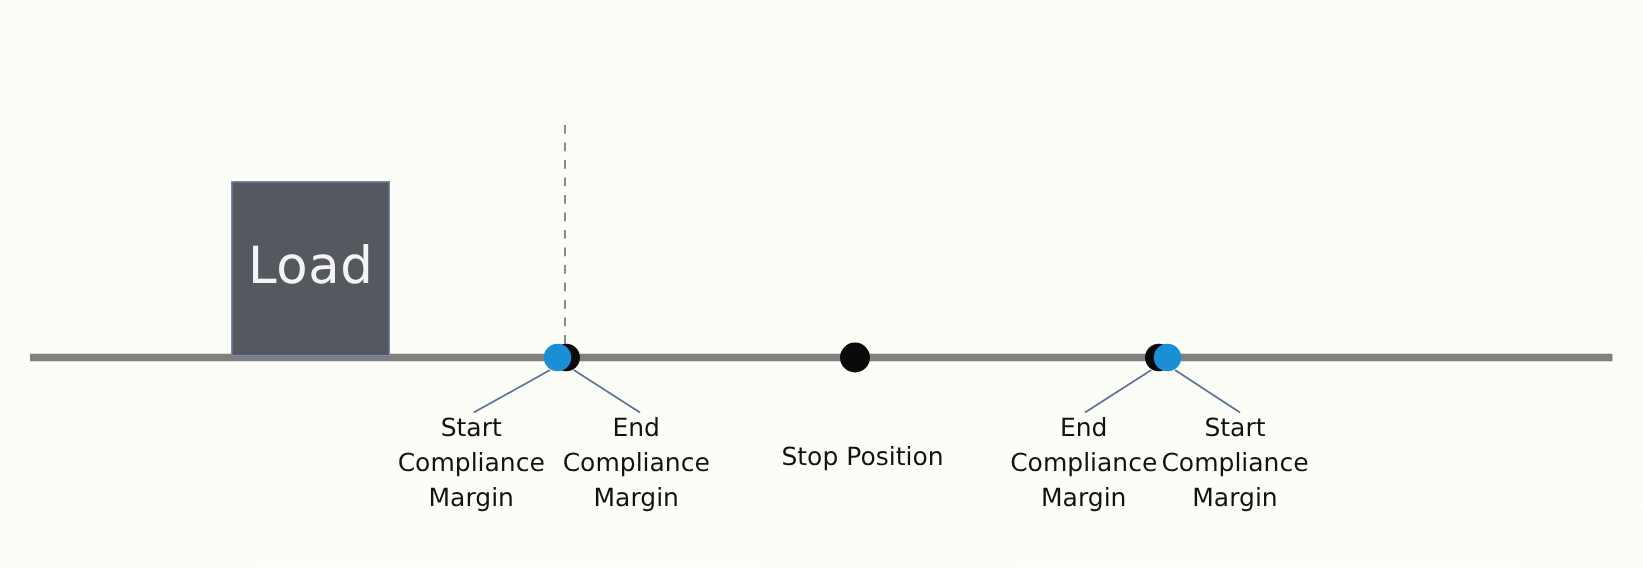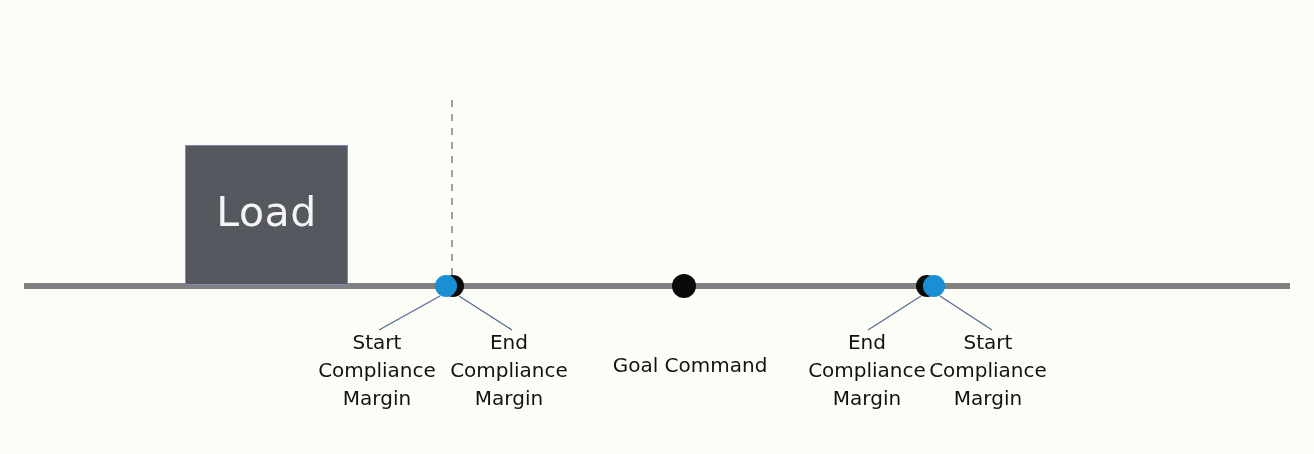--- a/index.html
+++ b/index.html
@@ -20,21 +20,21 @@
     position: absolute;
     left: 0;
     top: 0;
     width: 1314px;
     height: 454px;
   }
   .load-block {
     position: absolute;
     left: 185px;
     top: 145px;
-    width: 163px;
+    width: 127px;
     height: 140px;
     background: #55595f;
     border: 1px solid #7b88b8;
     box-sizing: border-box;
     display: flex;
     align-items: center;
     justify-content: center;
   }
   .load-label {
     color: #f4f4f6;
@@ -96,21 +96,21 @@
 
 
   <div class="txt lbl-l1">Start
 Compliance
 Margin</div>
 
   <div class="txt lbl-l2">End
 Compliance
 Margin</div>
 
-  <div class="txt lbl-goal">Goal Command</div>
+  <div class="txt lbl-goal">Stop Position</div>
 
   <div class="txt lbl-r1">End
 Compliance
 Margin</div>
 
   <div class="txt lbl-r2">Start
 Compliance
 Margin</div>
 
 </div>

